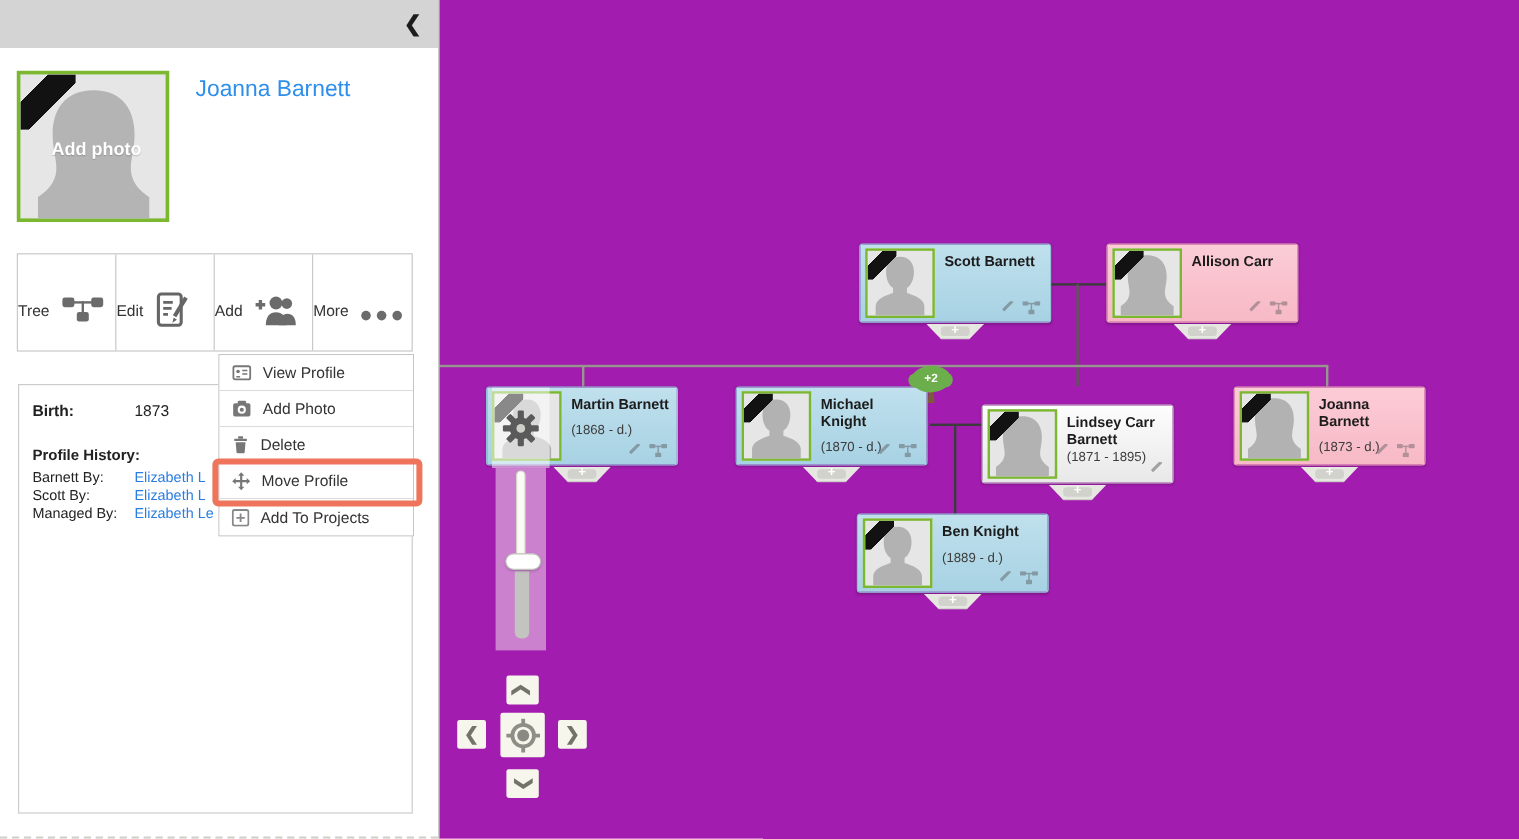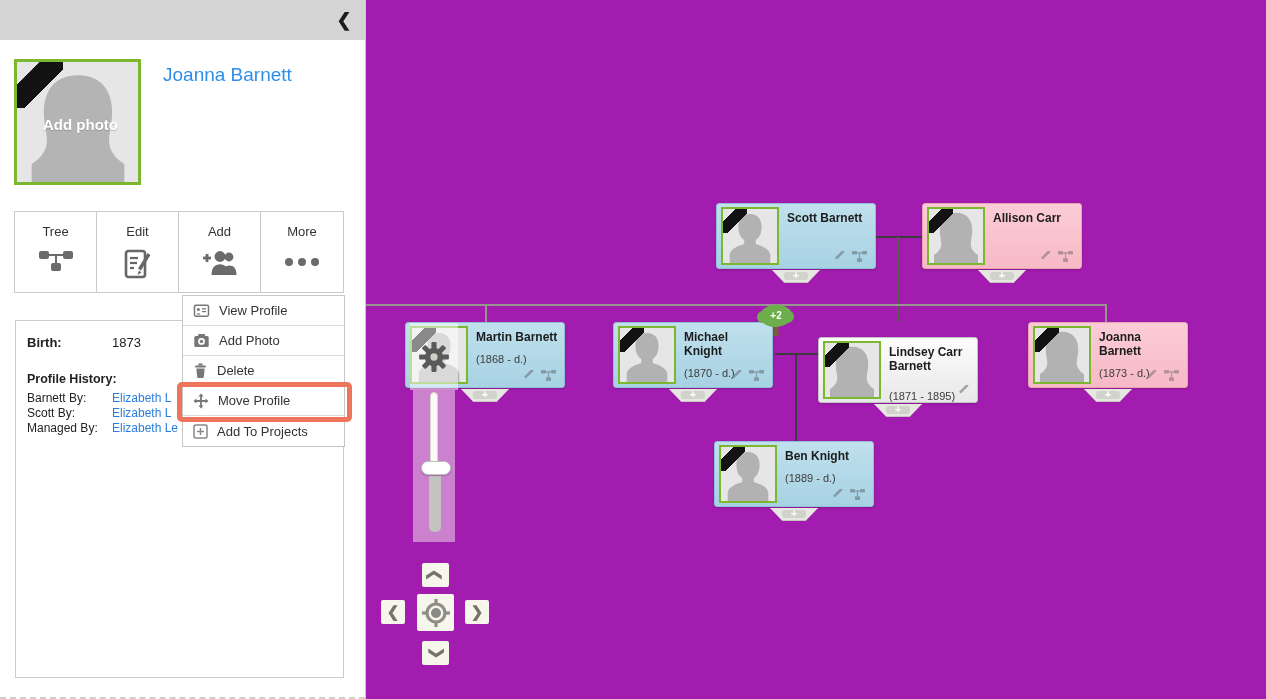--- a/index.html
+++ b/index.html
@@ -66,21 +66,21 @@
   #collapse-btn { position:absolute; right:10px; top:8px; width:22px; height:24px; font-size:18px; font-weight:bold; color:#1c1c1c;
                   display:flex; align-items:center; justify-content:center; cursor:pointer; }
   #profile-photo { position:absolute; left:14px; top:59px; width:127px; height:126px; background:#e6e6e6; border:3px solid #7cb82f; overflow:hidden; }
   #profile-photo svg.sil { position:absolute; left:-6px; bottom:-3px; width:134px; height:122px; fill:#b4b4b4; }
   #profile-photo .bigribbon { position:absolute; left:0; top:0; width:46px; height:46px;
       background:linear-gradient(135deg, transparent 25%, #121212 25%, #121212 58%, transparent 58%); }
   #photo-label { position:absolute; left:26px; top:54px; color:#fff; font-size:15px; font-weight:bold; text-shadow:0 1px 1px rgba(0,0,0,.2); }
   #profile-name { position:absolute; left:163px; top:64px; font-size:19px; color:#2e8fea; }
 
   #tabbar { position:absolute; left:14px; top:211px; width:330px; height:82px; border:1px solid #c9c9c9; display:grid; grid-template-columns:repeat(4,1fr); }
-  .tab { border-right:1px solid #c9c9c9; display:flex; flex-direction:column; align-items:center; padding-top:12px; gap:10px; cursor:pointer; }
+  .tab { border-right:1px solid #c9c9c9; display:flex; align-items:center; padding-top:12px; gap:10px; cursor:pointer; }
   .tab:last-child { border-right:none; }
   .tab-label { font-size:13px; color:#333; }
   .dots { display:flex; gap:5px; margin-top:9px; }
   .dots i { width:8px; height:8px; border-radius:50%; background:#6b6b6b; }
 
   #details-box { position:absolute; left:15px; top:320px; width:329px; height:358px; border:1px solid #ccc; padding:14px 11px; font-size:12px; color:#222; }
   .birth-row { display:flex; font-size:13px; margin-bottom:22px; }
   .birth-row b { width:85px; }
   .hist-title { font-weight:bold; font-size:12.5px; margin-bottom:5px; }
   .hist-row { display:flex; line-height:15px; }
@@ -230,21 +230,21 @@
 
     <div class="card white" style="left:452px;top:337px;">
       <div class="photo">
           <svg class="sil">
             <use href="#sil-f"></use>
           </svg>
           <div class="ribbon"></div>
         </div>
       <div class="ctext">
           <div class="cname">Lindsey Carr Barnett</div>
-        <div class="cdates" style="margin-top:17px;">(1871 - 1895)</div>
+        <div class="cdates" style="margin-top:2px;">(1871 - 1895)</div>
         </div>
       <div class="cicons">
           <svg width="11" height="11" fill="#8a8a8a">
             <use href="#mini-pencil"></use>
           </svg>
         </div>
       <div class="plus-tab">
           <div class="plus-pill">+</div>
         </div>
     </div>
@@ -266,21 +266,21 @@
           </svg>
         <svg width="15" height="11" fill="#9b8289">
             <use href="#mini-tree"></use>
           </svg>
         </div>
       <div class="plus-tab">
           <div class="plus-pill">+</div>
         </div>
     </div>
 
-    <div class="card blue" style="left:348px;top:441px;">
+    <div class="card blue" style="left:348px;top:428px;">
       <div class="photo">
           <svg class="sil">
             <use href="#sil-m"></use>
           </svg>
           <div class="ribbon"></div>
         </div>
       <div class="ctext">
           <div class="cname">Ben Knight</div>
         <div class="cdates">(1889 - d.)</div>
         </div>

